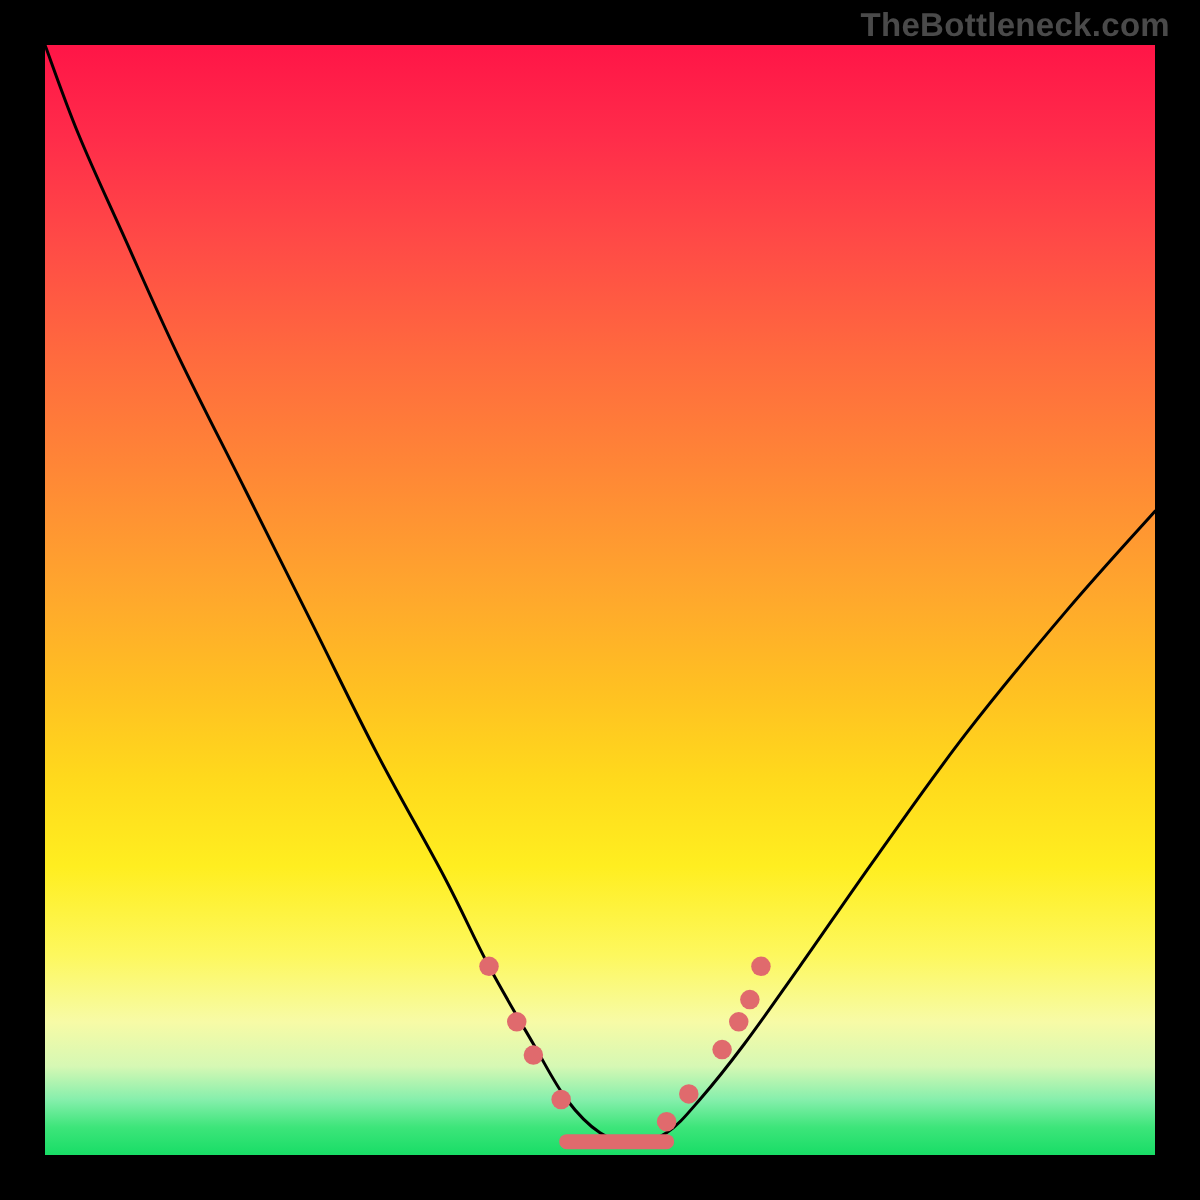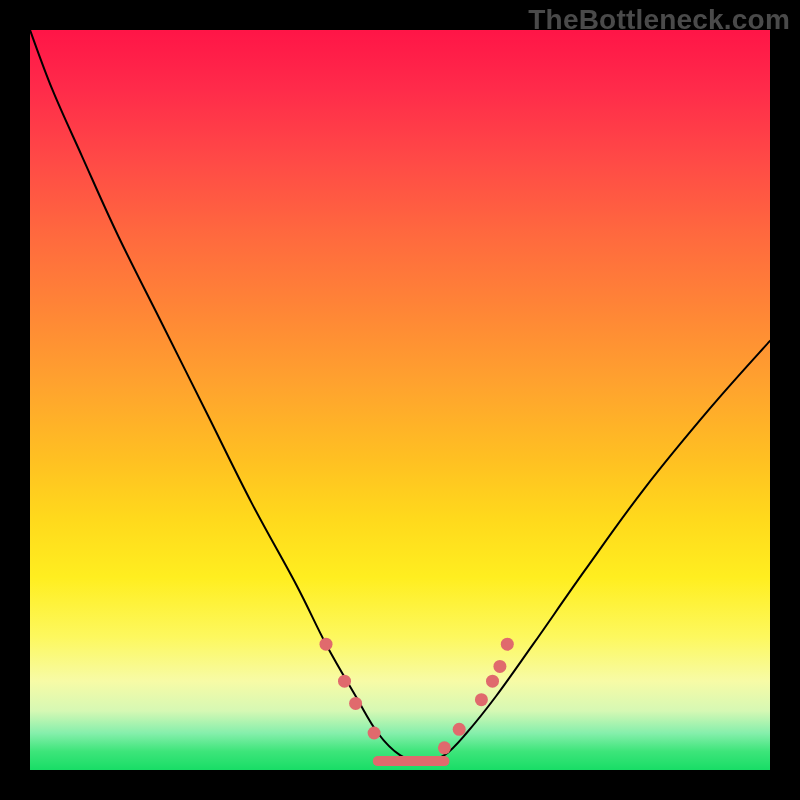--- a/index.html
+++ b/index.html
@@ -13,23 +13,23 @@
   }
   .frame {
     position: relative;
     width: 800px;
     height: 800px;
     background: #000;
   }
   .watermark {
     position: absolute;
     top: 4px;
-    right: 10px;
+    right: 20px;
     color: #4a4a4a;
-    font-size: 28px;
+    font-size: 22px;
     font-weight: 600;
     letter-spacing: 0.2px;
     user-select: none;
   }
   .plot-area {
     position: absolute;
     left: 30px;
     top: 30px;
     width: 740px;
     height: 740px;

